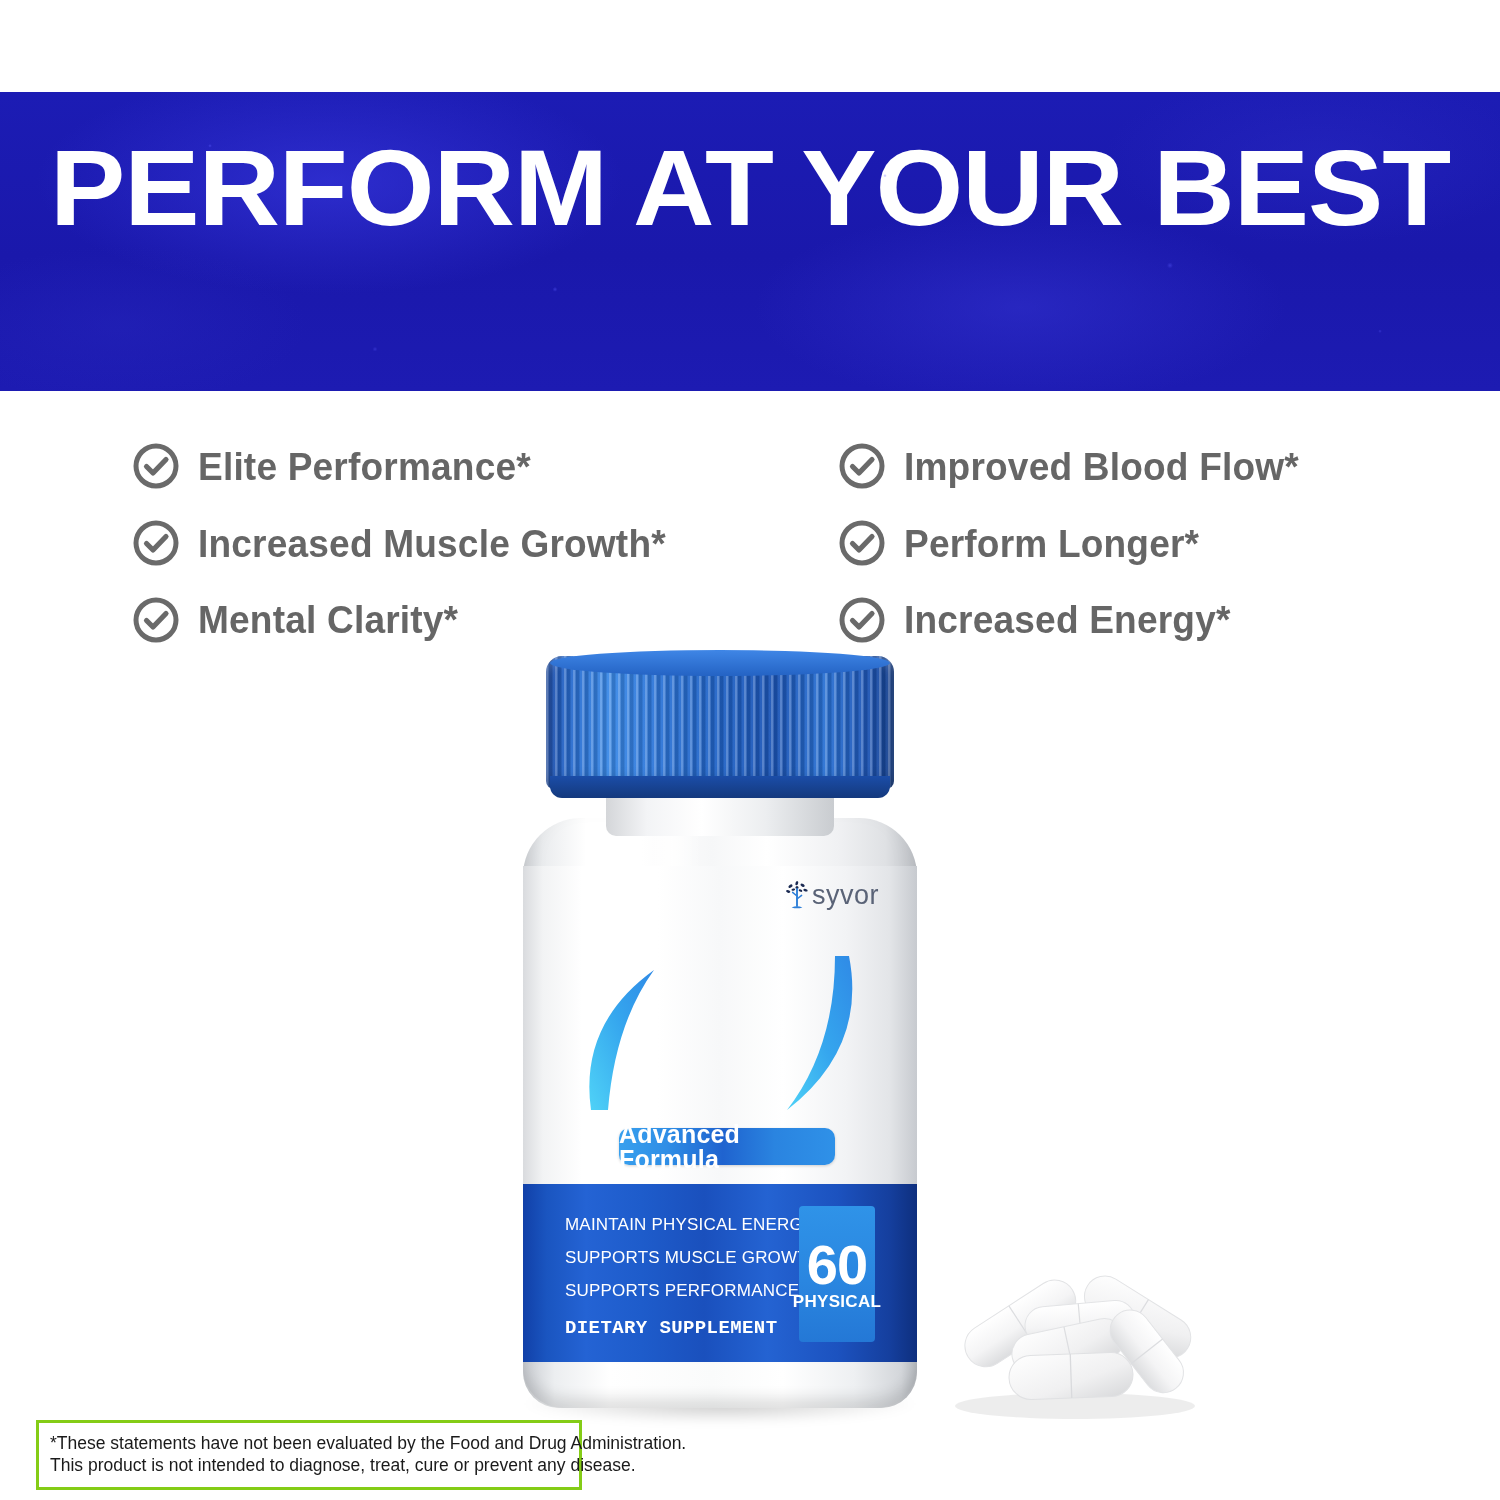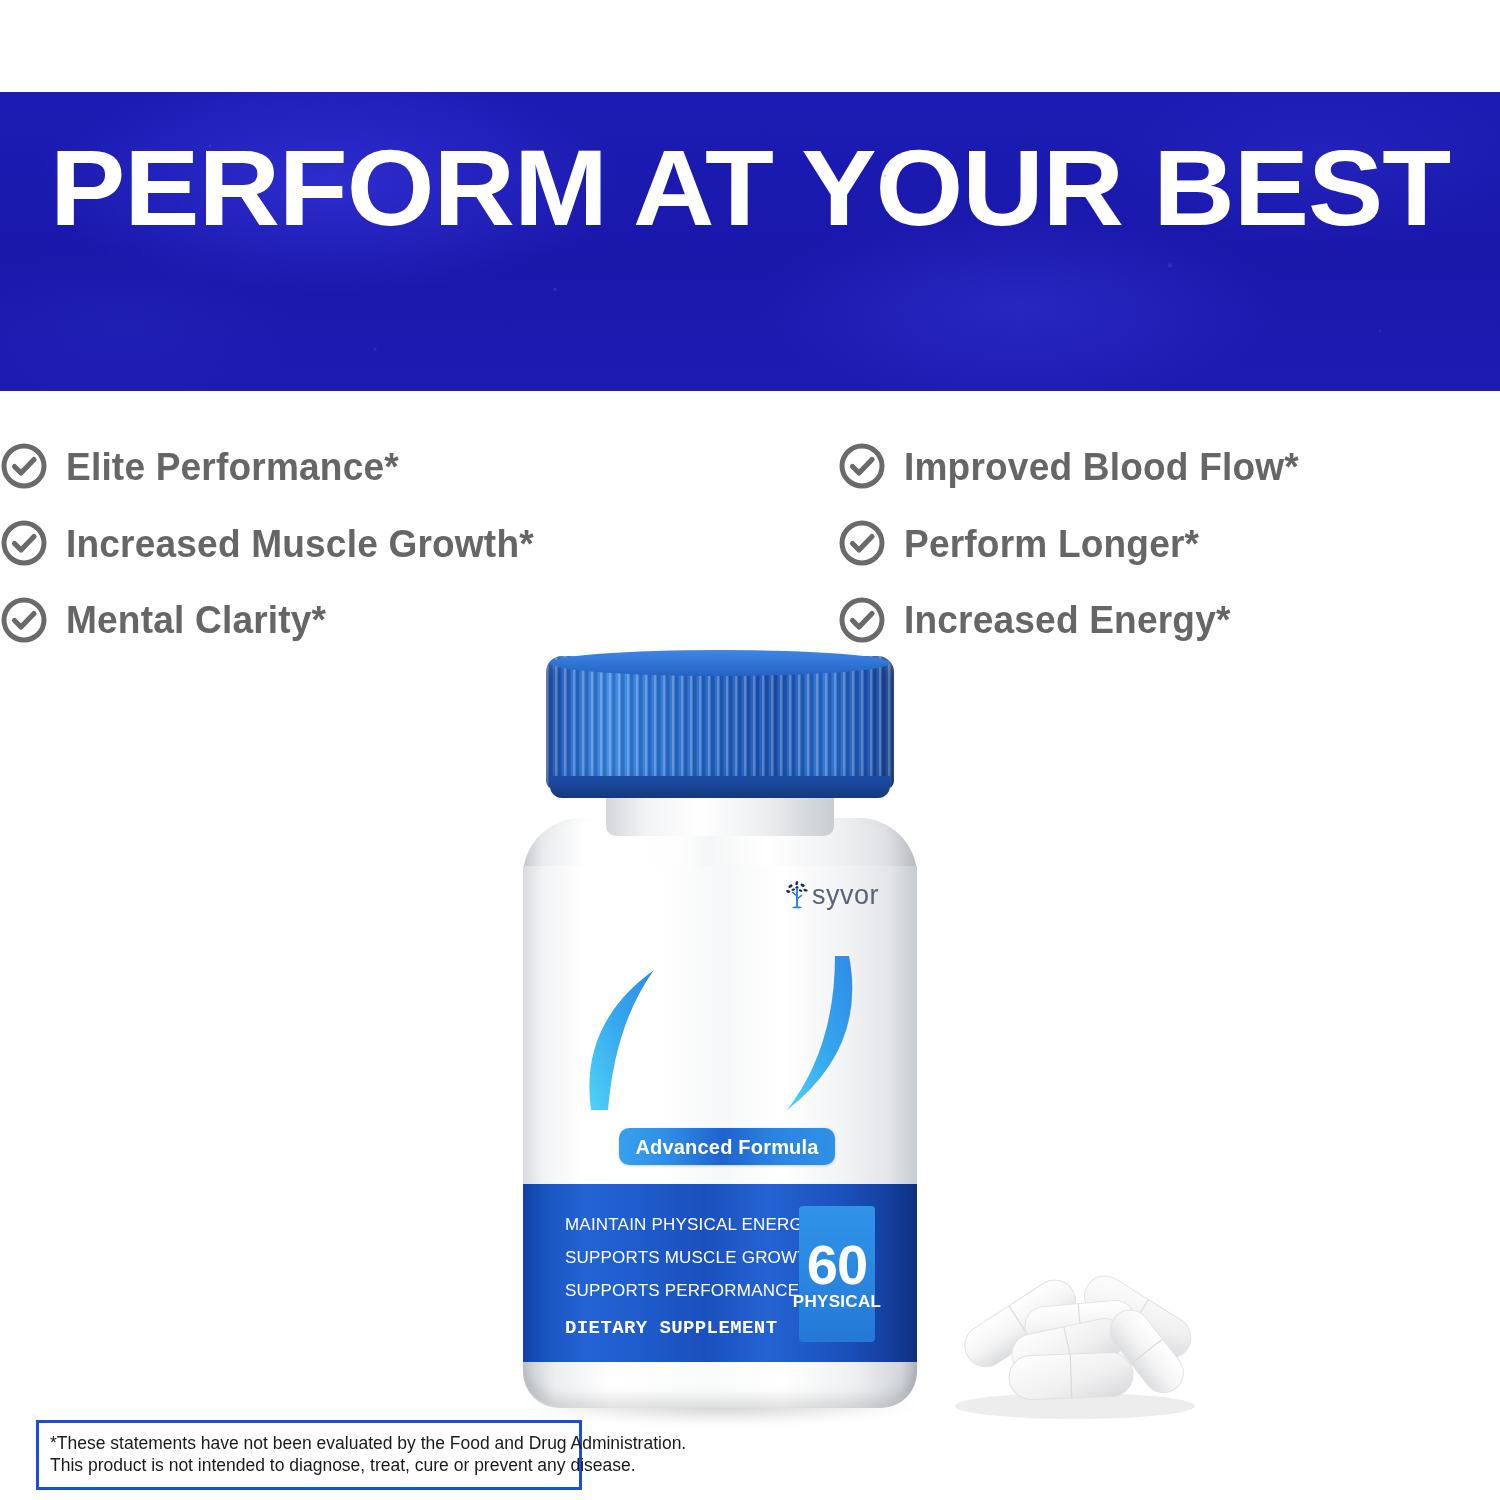--- a/index.html
+++ b/index.html
@@ -74,21 +74,21 @@
     top: 428px;
     width: 1500px;
     height: 230px;
     display: flex;
   }
   .benefit-col {
     display: flex;
     flex-direction: column;
     justify-content: flex-start;
   }
-  .benefit-col.left { width: 720px; box-sizing: border-box; justify-content: space-between; }
+  .benefit-col.left { width: 720px; padding-left: 132px; box-sizing: border-box; justify-content: space-between; }
   .benefit-col.right { width: 660px; padding-left: 118px; box-sizing: border-box; }
   .benefit-row {
     display: flex;
     align-items: center;
     height: 79px;
     gap: 18px;
   }
   .check-icon {
     flex: 0 0 auto;
     width: 48px;
@@ -258,21 +258,21 @@
     background: linear-gradient(90deg, #38a0ee 0%, #2f8ee6 22%, #1f63cf 48%, #2a84e0 72%, #2f91e8 100%);
     display: flex;
     align-items: center;
     justify-content: center;
     box-shadow: 0 1px 3px rgba(0,0,0,.18);
   }
   .badge-text {
     color: #ffffff;
     font-family: "Liberation Sans", sans-serif;
     font-weight: bold;
-    font-size: 20px;
+    font-size: 25px;
     line-height: 1;
     letter-spacing: 0.2px;
   }
   .label-blue {
     position: absolute;
     left: 0;
     top: 318px;
     width: 100%;
     height: 182px;
     background: linear-gradient(90deg,
@@ -356,21 +356,21 @@
   }
   .caps-svg { width: 100%; height: 100%; display: block; }
 
   
   .disclaimer {
     position: absolute;
     left: 36px;
     top: 1420px;
     width: 546px;
     box-sizing: border-box;
-    border: 3px solid #1d4ed8;
+    border: 3px solid #84cc16;
     background: #ffffff;
     padding: 9px 13px 10px 11px;
   }
   .disclaimer-line {
     font-family: "Liberation Sans", sans-serif;
     font-size: 17.5px;
     line-height: 1.28;
     color: #1a1a1a;
     white-space: nowrap;
   }

